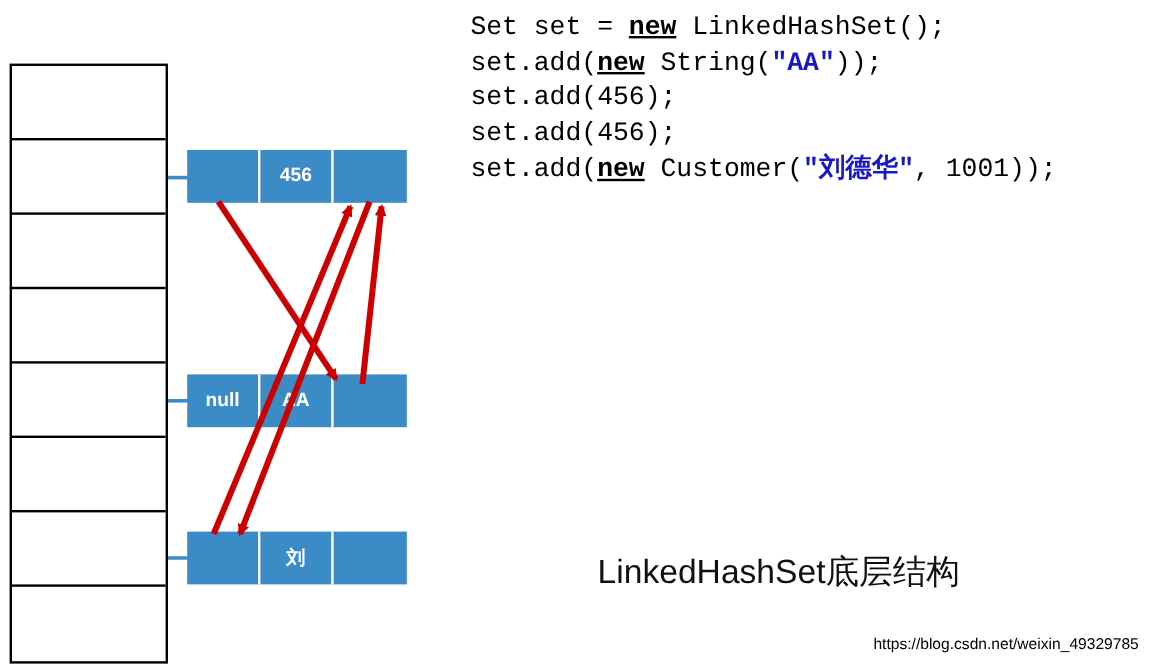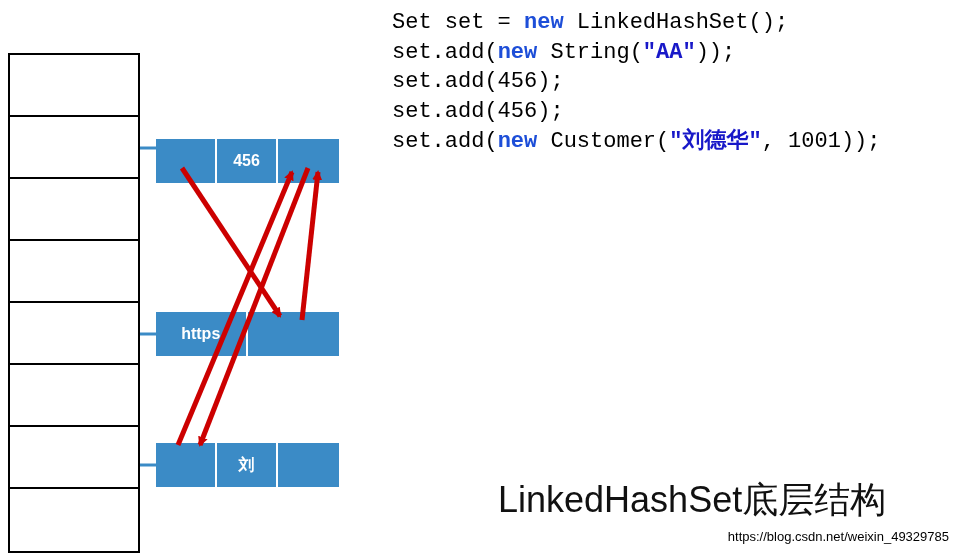--- a/index.html
+++ b/index.html
@@ -37,42 +37,42 @@
   border-right: 2px solid #fff;
   display: flex;
   align-items: center;
   justify-content: center;
   color: #fff;
   font-weight: bold;
   font-size: 16px;
   font-family: Arial, sans-serif;
 }
 .node-seg:last-child { border-right: none; }
-.node1 { top: 125px; margin-top: 14px; }
+.node1 { top: 125px; }
 .node2 { top: 312px; }
 .node3 { top: 443px; }
 
 .code-block {
   position: absolute;
   left: 392px;
   top: 8px;
   font-size: 22px;
   line-height: 1.35;
   white-space: pre;
 }
-.kw { color: #1d4ed8; font-weight: bold; }
+.kw { color: #000000; font-weight: bold; text-decoration: underline; }
 .typ { font-weight: normal; }
 .str { color: #1818c8; font-weight: bold; }
 
 .title {
   position: absolute;
   left: 498px;
-  top: 476px;
+  top: 458px;
   font-family: Arial, 'Microsoft YaHei', sans-serif;
-  font-size: 36px;
+  font-size: 28px;
   color: #111;
 }
 .watermark {
   position: absolute;
   right: 10px;
   bottom: 12px;
   font-family: Arial, sans-serif;
   font-size: 13px;
   color: #000000;
 }
@@ -97,21 +97,22 @@
   <div class="hash-cell"></div>
   <div class="hash-cell"></div>
 </div>
 
 <div class="node node1">
   <div class="node-seg"></div>
   <div class="node-seg">456</div>
   <div class="node-seg"></div>
 </div>
 <div class="node node2">
-  <div class="node-seg">https</div>
+  <div class="node-seg">null</div>
+  <div class="node-seg">AA</div>
   <div class="node-seg"></div>
 </div>
 <div class="node node3">
   <div class="node-seg"></div>
   <div class="node-seg">刘</div>
   <div class="node-seg"></div>
 </div>
 
 <svg class="arrows">
   <defs>

